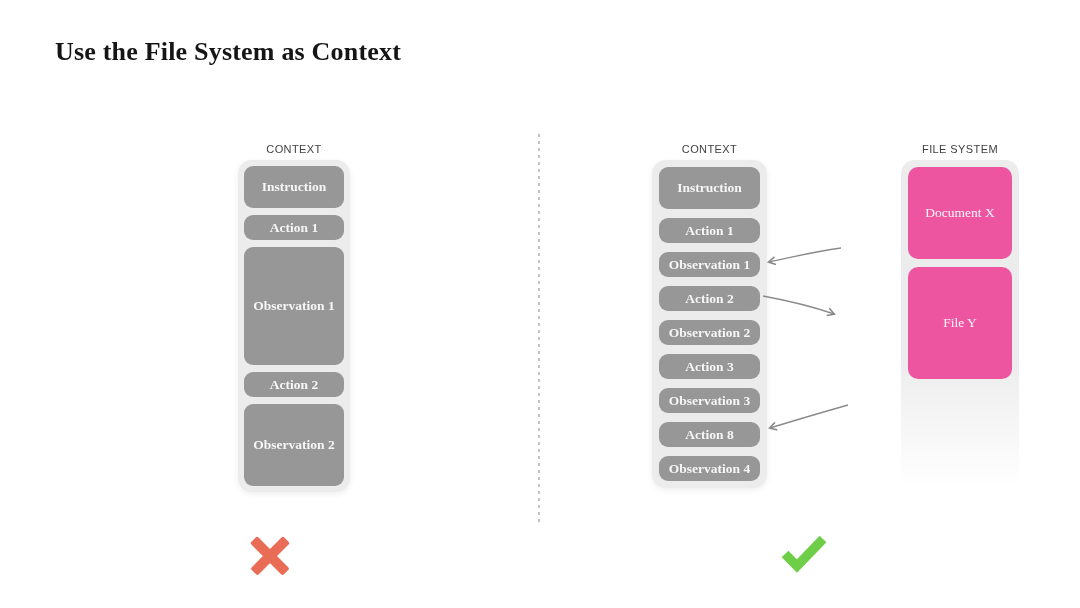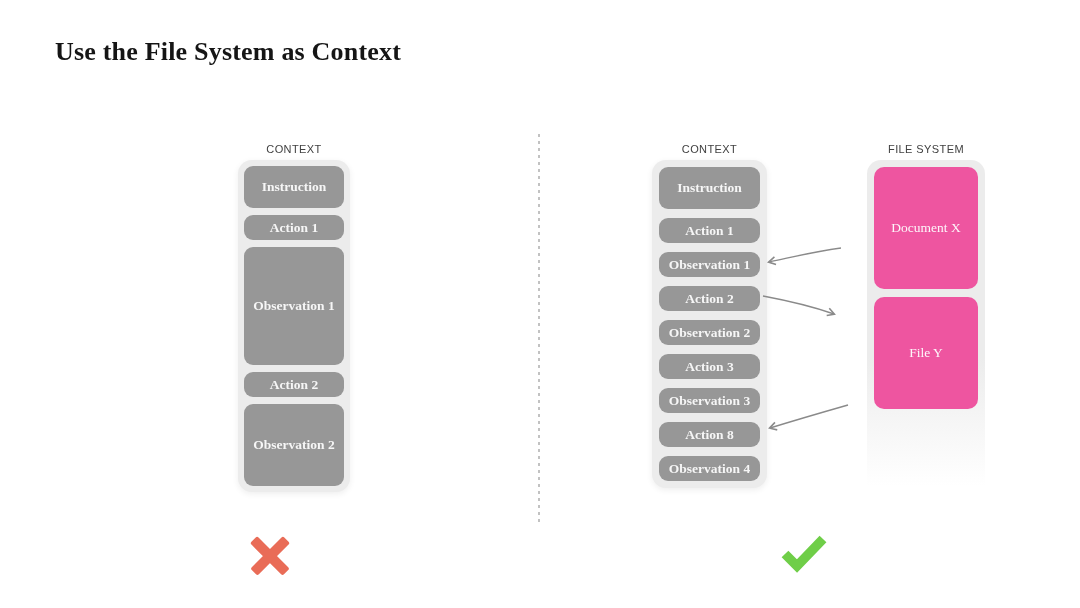--- a/index.html
+++ b/index.html
@@ -23,21 +23,21 @@
     font-weight: 700;
     font-size: 26px;
     letter-spacing: 0.2px;
     color: var(--title-color, #151515);
   }
 
   
   .panel { position: absolute; top: 143px; padding-left: 41px; }
   .panel-left  { left: 197px; width: 153px; }
   .panel-right { left: 611px; width: 156px; }
-  .panel-fs    { left: 826px; width: 159px; }
+  .panel-fs    { left: 860px; width: 159px; }
 
   .panel-label {
     text-align: center;
     font-size: 11px;
     letter-spacing: 0.4px;
     color: var(--label-color, #414141);
     margin-bottom: 5px;
     font-family: "Liberation Sans", sans-serif;
   }
 
@@ -94,21 +94,21 @@
     background: var(--pink, #ee55a0);
     border-radius: 10px;
     color: #fdf6fa;
     font-family: "Liberation Serif", "DejaVu Serif", serif;
     font-size: 13.5px;
     display: flex;
     align-items: center;
     justify-content: center;
     flex: none;
   }
-  .panel-fs .fs-box:nth-of-type(1) { height: 122px; }
+  .panel-fs .fs-box:nth-of-type(1) { height: 92px; }
   .panel-fs .fs-box:nth-of-type(2) { height: 112px; }
 
   
   .divider {
     position: absolute;
     left: 538px; top: 134px;
     width: 2px; height: 388px;
     background: repeating-linear-gradient(to bottom,
       var(--divider-color, #c2c2c2) 0px, var(--divider-color, #c2c2c2) 3px,
       transparent 3px, transparent 7px);

